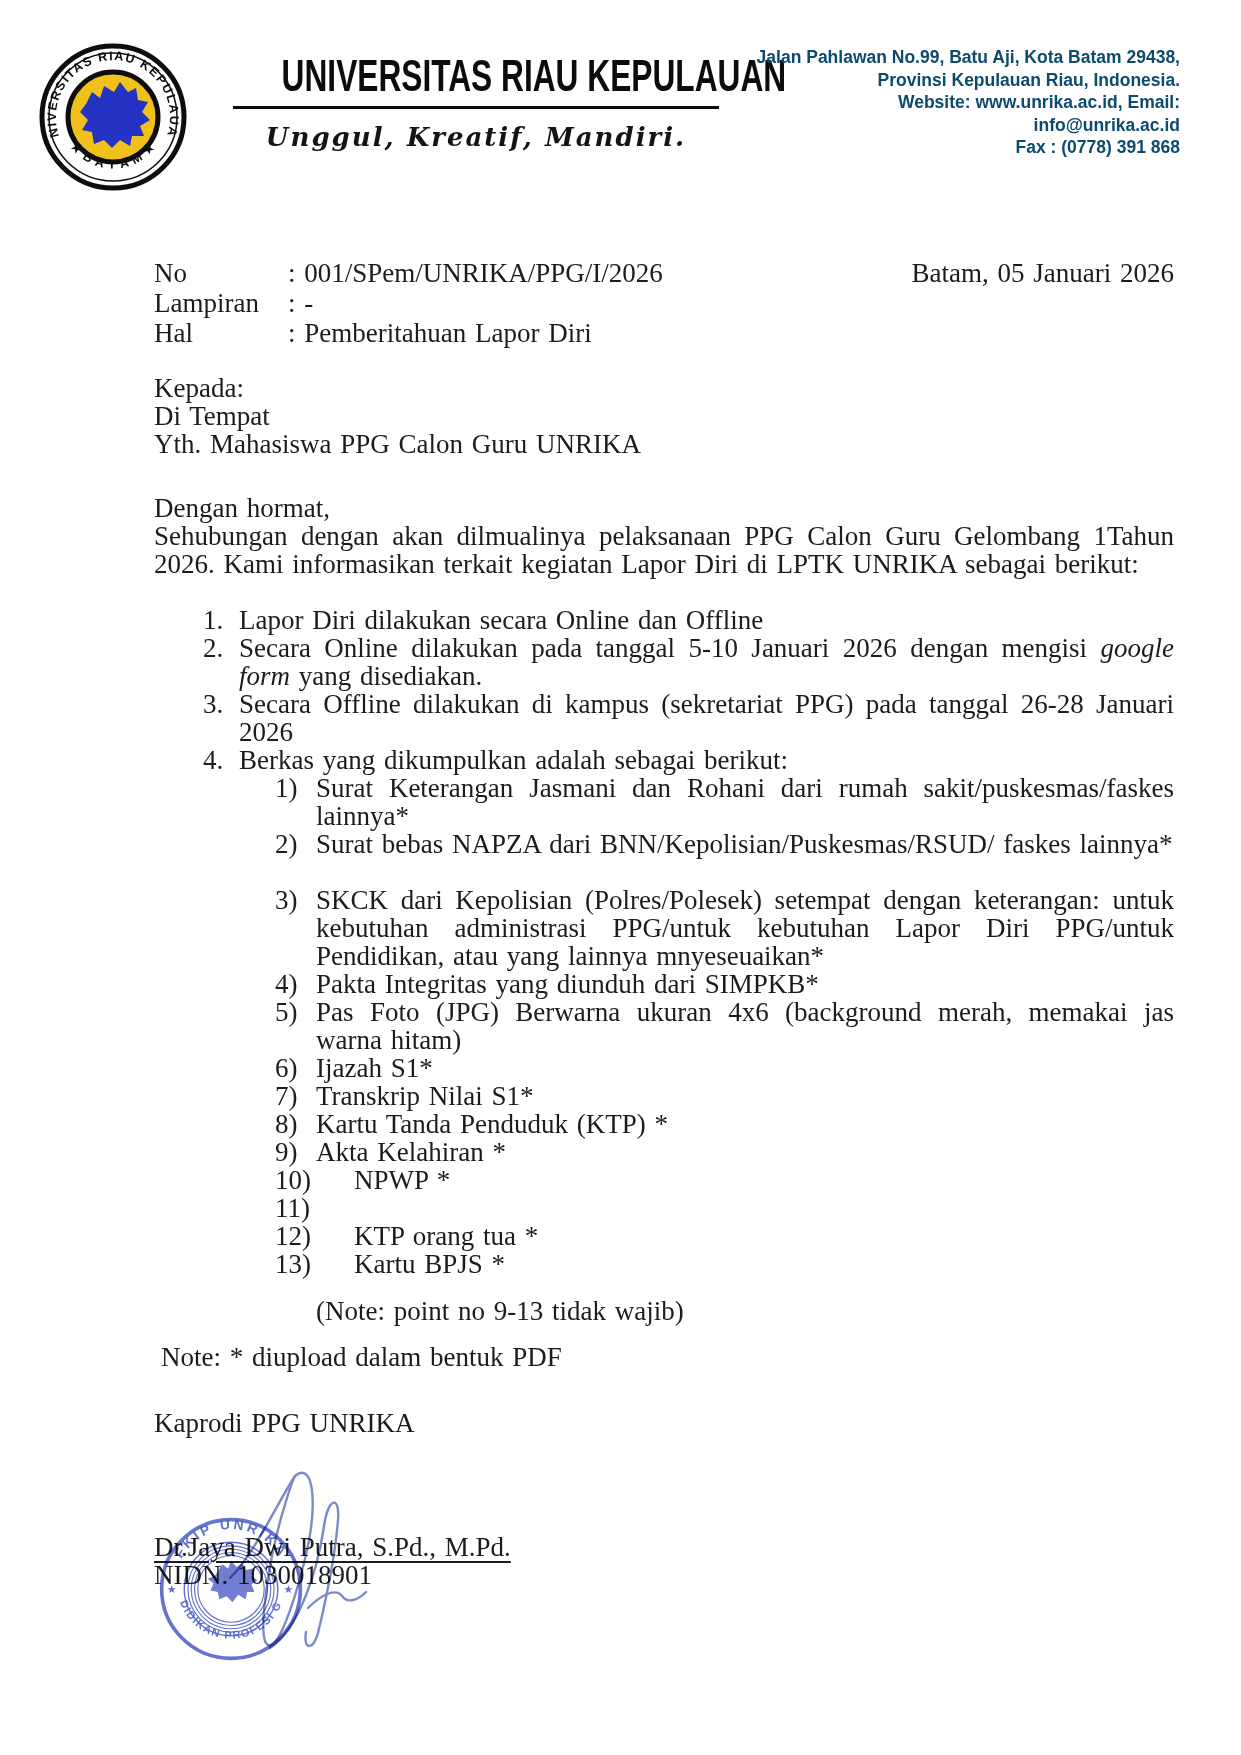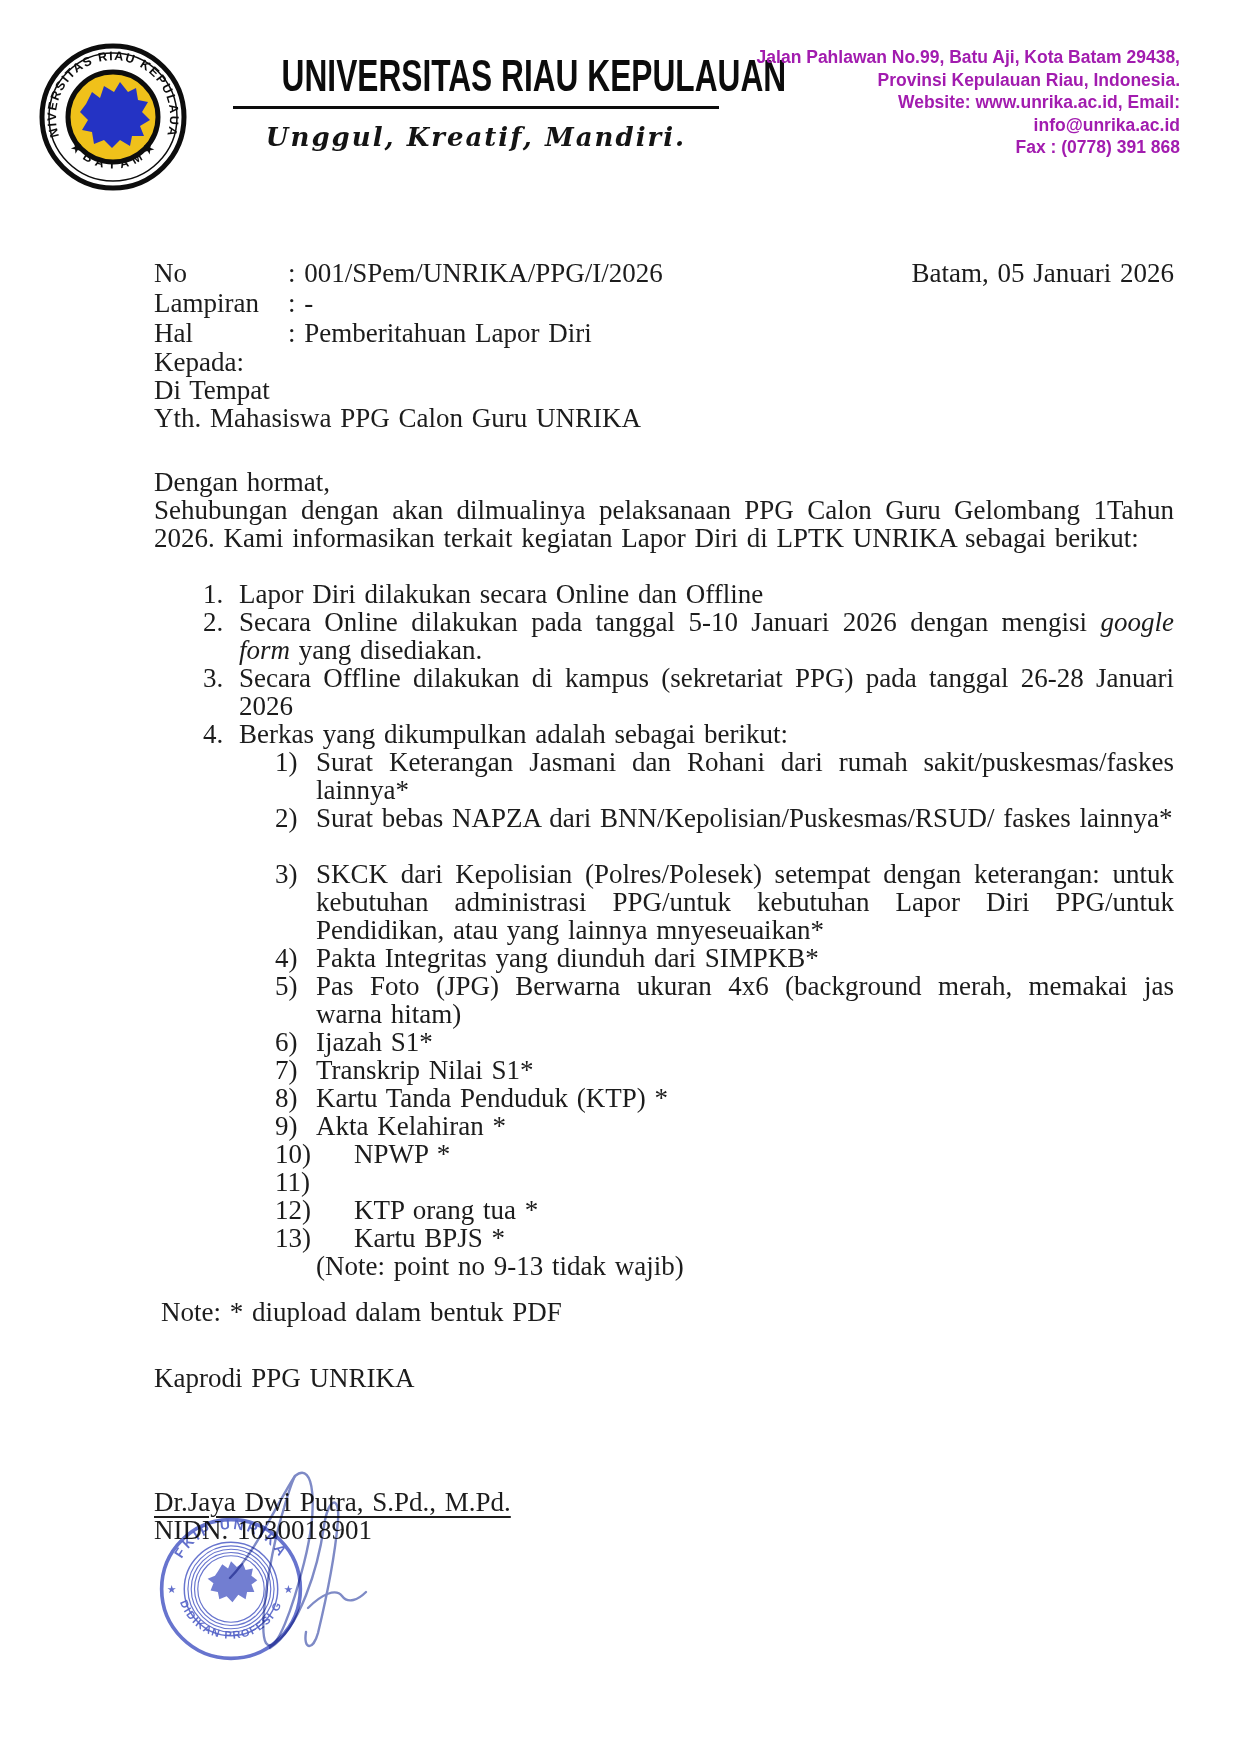--- a/index.html
+++ b/index.html
@@ -20,51 +20,51 @@
     transform:scaleX(0.72); transform-origin:50% 50%;
   }
   .uni-rule { width:486px; height:3px; background:#0c0c0c; margin:4px auto 0 auto; }
   .uni-tagline {
     margin-top:13px; font-family:"DejaVu Serif", serif; font-style:italic; font-weight:700;
     font-size:26px; letter-spacing:2px; color:#141414; white-space:nowrap;
   }
   .address-block {
     position:absolute; top:46px; right:61px; width:430px; text-align:right;
     font-family:"Liberation Sans", sans-serif; font-weight:700;
-    font-size:17.5px; line-height:22.5px; color:#a21caf;
+    font-size:17.5px; line-height:22.5px; color:#0c4a6e;
   }
 
   
   .letter-body {
     position:absolute; top:258px; left:154px; width:1020px;
     font-size:27px; line-height:28px; color:#1c1c1c; word-spacing:2px;
   }
   .meta-block { line-height:30px; }
   .meta-row { display:flex; }
   .meta-label { width:134px; flex:0 0 134px; }
   .meta-mid { flex:1 1 auto; }
   .meta-date { text-align:right; white-space:nowrap; }
-  .recipient-block { }
+  .recipient-block { margin-top:26px; }
   .salutation { margin-top:36px; }
   .para { text-align:justify; min-height:84px; }
   .closing-para { margin-top:30px; }
 
   .mlist { }
   .mitem { display:flex; }
   .mnum { flex:0 0 36px; margin-left:49px; }
   .mtext { flex:1 1 auto; text-align:justify; }
   .mh2 { min-height:56px; }
 
   .slist { }
   .sitem { display:flex; }
   .snum { flex:0 0 41px; margin-left:121px; }
   .stext { flex:1 1 auto; text-align:justify; }
   .swide .stext { padding-left:38px; text-align:left; }
   .sh2 { min-height:56px; } .sh3 { min-height:84px; }
-  .sublist-note { padding-left:162px; }
+  .sublist-note { padding-left:162px;margin-top:19px; }
   .upload-note { margin-top:18px; padding-left:7px; }
 
   .signer-title { margin-top:38px; }
   .signer-name { margin-top:96px; }
   .signer-name span { text-decoration:underline; text-decoration-thickness:2px; text-underline-offset:5px; }
   .signer-nidn { }
 
   
   .stamp-wrap {
     position:absolute; left:158px; top:1516px; width:146px; height:146px;

